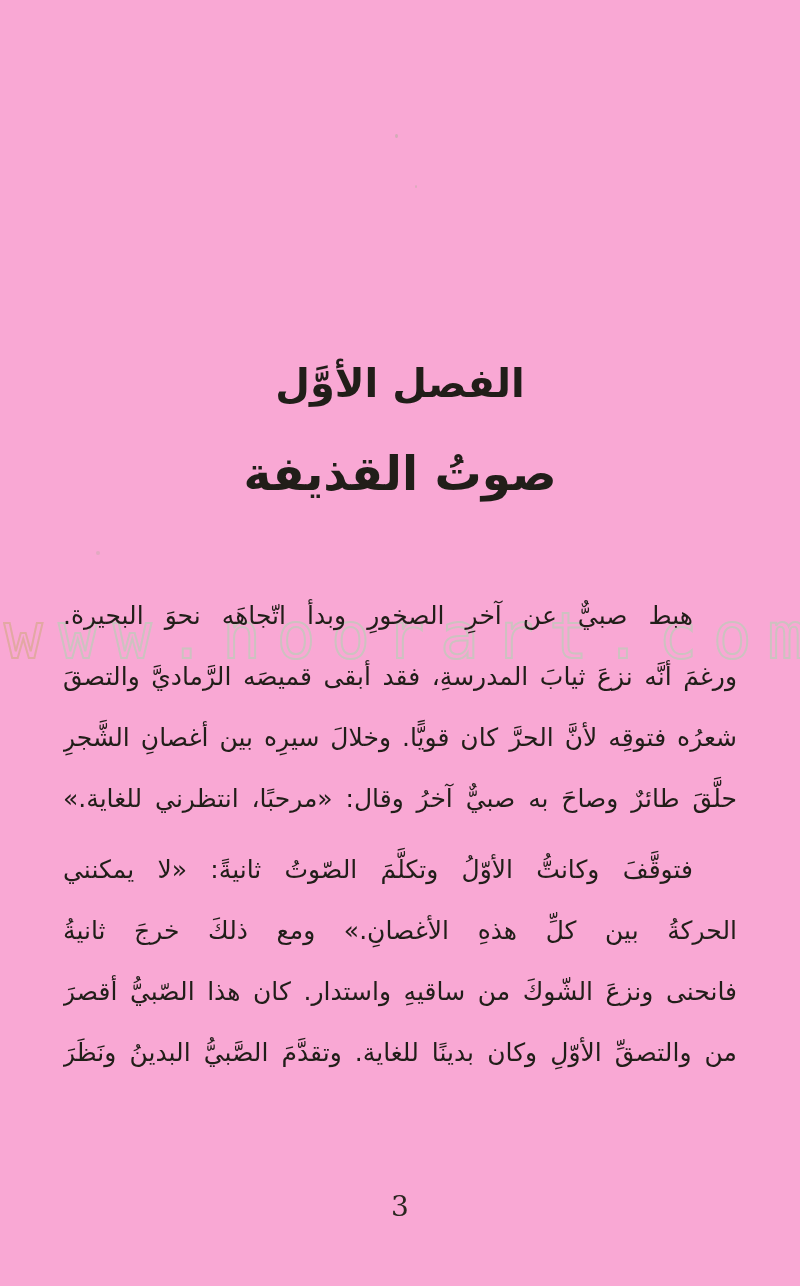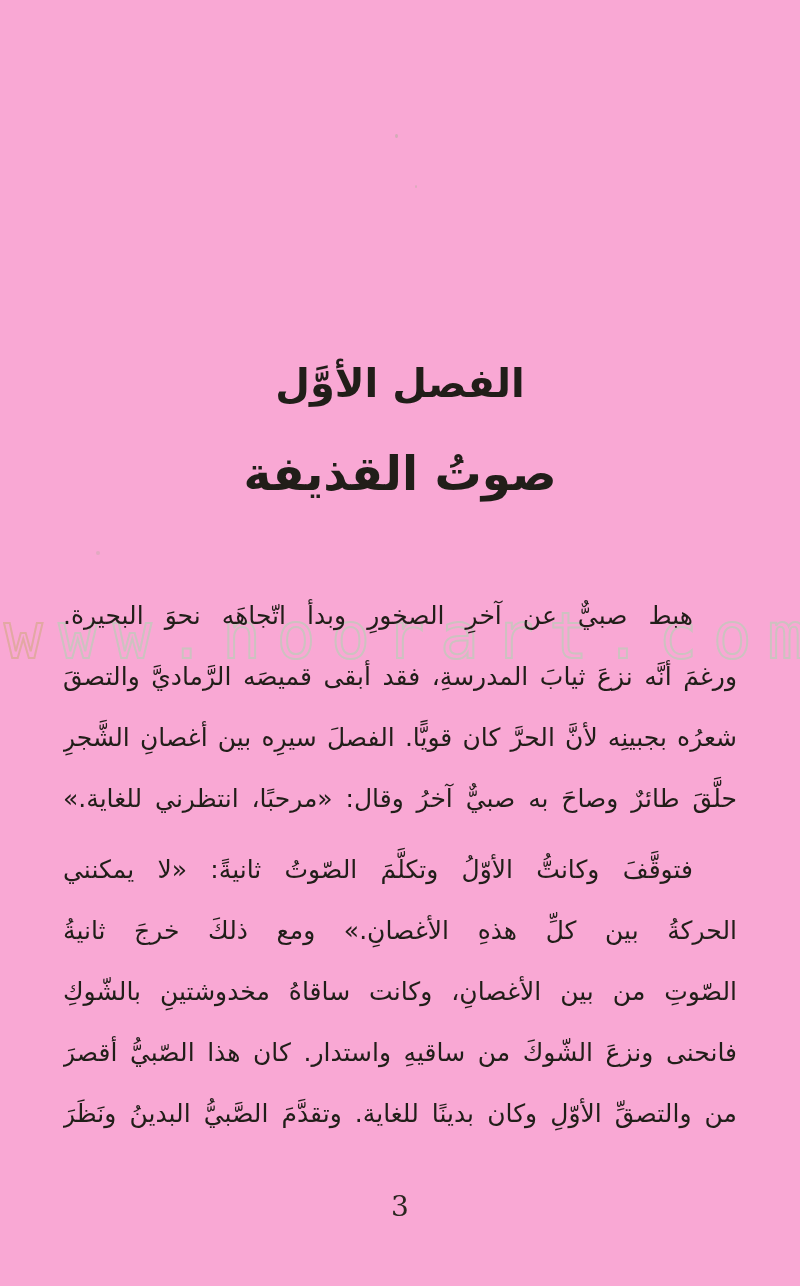--- a/index.html
+++ b/index.html
@@ -117,27 +117,26 @@
   <div class="chapter-title">الفصل الأوَّل</div>
 
   <div class="chapter-subtitle">صوتُ القذيفة</div>
 
   <div class="watermark"><span class="wm-lead">w</span><span>ww.noorart.com</span></div>
 
   <div class="body-text" id="body-text">
       <div class="paragraph">
         <div class="line indent">هبط صبيٌّ عن آخرِ الصخورِ وبدأ اتّجاهَه نحوَ البحيرة.</div>
         <div class="line">ورغمَ أنَّه نزعَ ثيابَ المدرسةِ، فقد أبقى قميصَه الرَّماديَّ والتصقَ</div>
-        <div class="line">شعرُه بجبينِه لأنَّ الحرَّ كان قويًّا. الفصلَ سيرِه بين أغصانِ الشَّجرِ</div>
+        <div class="line">شعرُه فتوقِه لأنَّ الحرَّ كان قويًّا. وخلالَ سيرِه بين أغصانِ الشَّجرِ</div>
         <div class="line">حلَّقَ طائرٌ وصاحَ به صبيٌّ آخرُ وقال: «مرحبًا، انتظرني للغاية.»</div>
       </div>
       <div class="paragraph">
         <div class="line indent">فتوقَّفَ وكانتُّ الأوّلُ وتكلَّمَ الصّوتُ ثانيةً: «لا يمكنني</div>
         <div class="line">الحركةُ بين كلِّ هذهِ الأغصانِ.» ومع ذلكَ خرجَ ثانيةُ</div>
-        <div class="line">الصّوتِ من بين الأغصانِ، وكانت ساقاهُ مخدوشتينِ بالشّوكِ</div>
         <div class="line">فانحنى ونزعَ الشّوكَ من ساقيهِ واستدار. كان هذا الصّبيُّ أقصرَ</div>
         <div class="line">من والتصقِّ الأوّلِ وكان بدينًا للغاية. وتقدَّمَ الصَّبيُّ البدينُ ونَظَرَ</div>
       </div>
     </div>
 
   <div class="page-number">3</div>
 
 </div>
 
 </body></html>

